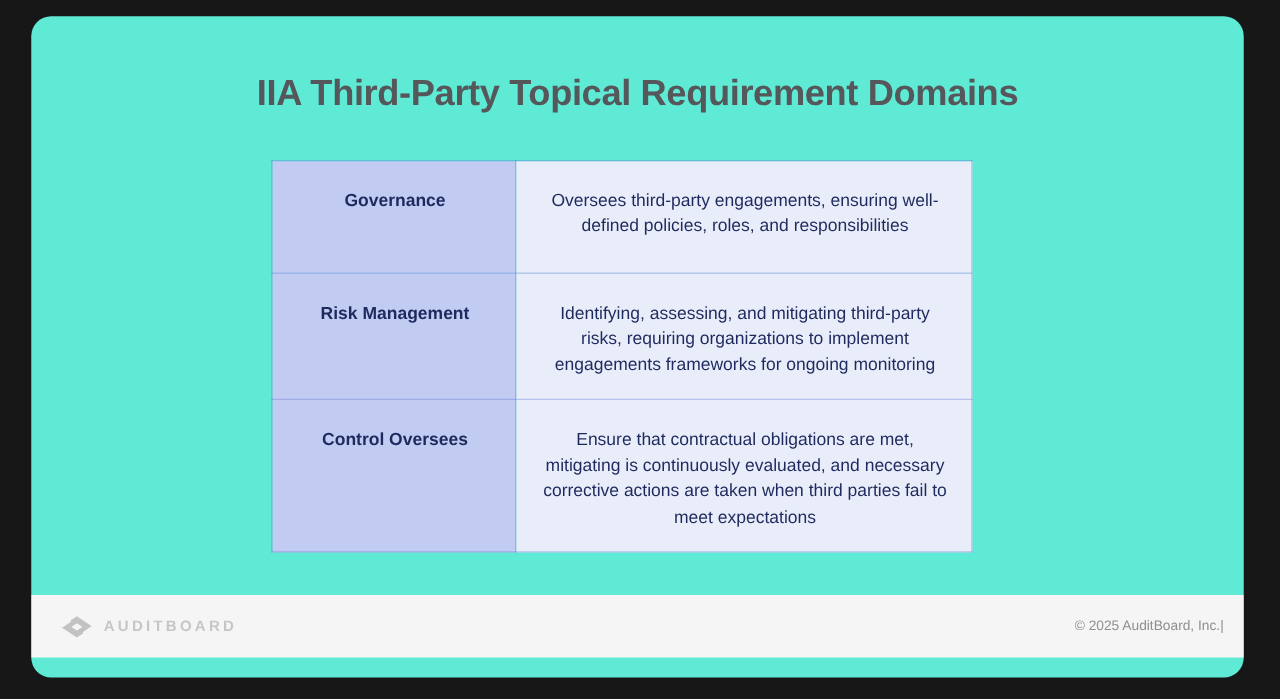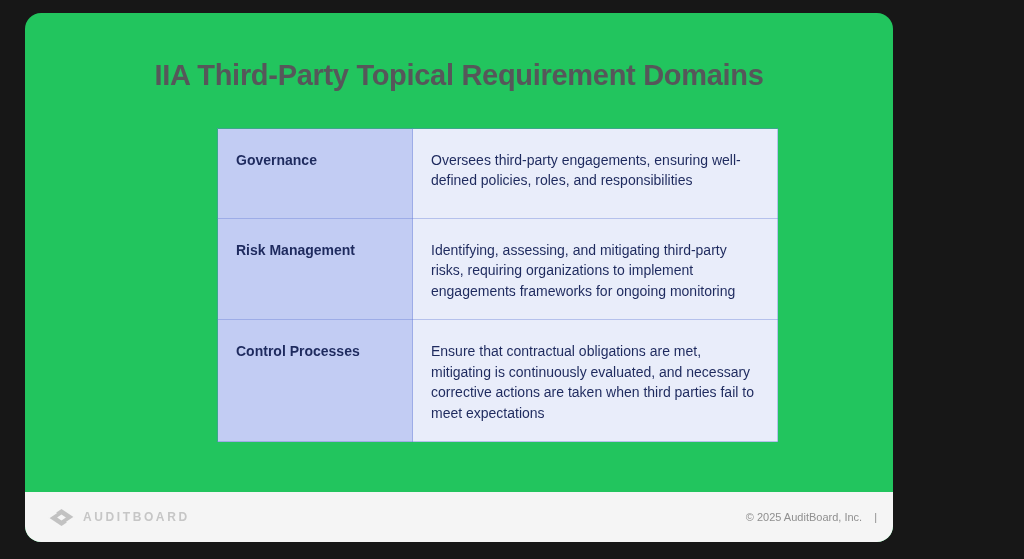--- a/index.html
+++ b/index.html
@@ -12,23 +12,23 @@
     position: relative;
     width: 1024px;
     height: 559px;
     background: #171717;
     overflow: hidden;
   }
   .card {
     position: absolute;
     left: 25px;
     top: 13px;
-    width: 868px;
+    width: 970px;
     height: 529px;
-    background: #22c55e;
+    background: #5eead4;
     border-radius: 16px;
     overflow: hidden;
   }
   .slide-title {
     margin: 46px 0 0 0;
     text-align: center;
     font-size: 29px;
     font-weight: 600;
     letter-spacing: -0.3px;
     color: #56575a;
@@ -44,40 +44,41 @@
     width: 560px;
   }
   table.domains td {
     border: 1px solid rgba(96, 120, 214, 0.38);
     vertical-align: top;
     padding: 21px 16px 18px 18px;
     font-size: 14px;
     line-height: 1.46;
     color: #1e2a5e;
     box-sizing: border-box;
+    text-align: center;
   }
   td.domain-cell {
     width: 195px;
     background: #c2ccf3;
     font-weight: 700;
     font-size: 14.5px;
   }
   td.desc-cell {
     width: 365px;
     background: #e9edfa;
     margin-top: 20px;
   }
   tr.row-1 { height: 90px; }
   tr.row-2 { height: 95px; }
   tr.row-3 { height: 117px; }
   .footer {
     position: absolute;
     left: 0;
     right: 0;
-    bottom: 0;
+    bottom: 16px;
     height: 50px;
     background: #f5f5f5;
     display: flex;
     align-items: center;
     justify-content: space-between;
     padding: 0 16px 0 23px;
     box-sizing: border-box;
   }
   .brand {
     display: flex;
@@ -91,21 +92,20 @@
   }
   .brand-name {
     font-size: 12px;
     font-weight: 700;
     letter-spacing: 2.6px;
     color: #c6c6c6;
   }
   .footer-right {
     display: flex;
     align-items: center;
-    gap: 12px;
     font-size: 11px;
     color: #8f8f8f;
   }
 </style>
 </head>
 <body>
 
 <div class="canvas">
   <div class="card">
 
@@ -116,21 +116,21 @@
         <tbody>
           <tr class="row-1">
             <td class="domain-cell">Governance</td>
             <td class="desc-cell">Oversees third-party engagements, ensuring well-defined policies, roles, and responsibilities</td>
           </tr>
           <tr class="row-2">
             <td class="domain-cell">Risk Management</td>
             <td class="desc-cell">Identifying, assessing, and mitigating third-party risks, requiring organizations to implement engagements frameworks for ongoing monitoring</td>
           </tr>
           <tr class="row-3">
-            <td class="domain-cell">Control Processes</td>
+            <td class="domain-cell">Control Oversees</td>
             <td class="desc-cell">Ensure that contractual obligations are met, mitigating is continuously evaluated, and necessary corrective actions are taken when third parties fail to meet expectations</td>
           </tr>
         </tbody>
       </table>
     </div>
 
     <div class="footer">
       <div class="brand">
         <span class="brand-icon">
           <svg viewBox="0 0 36 25" xmlns="http://www.w3.org/2000/svg">

